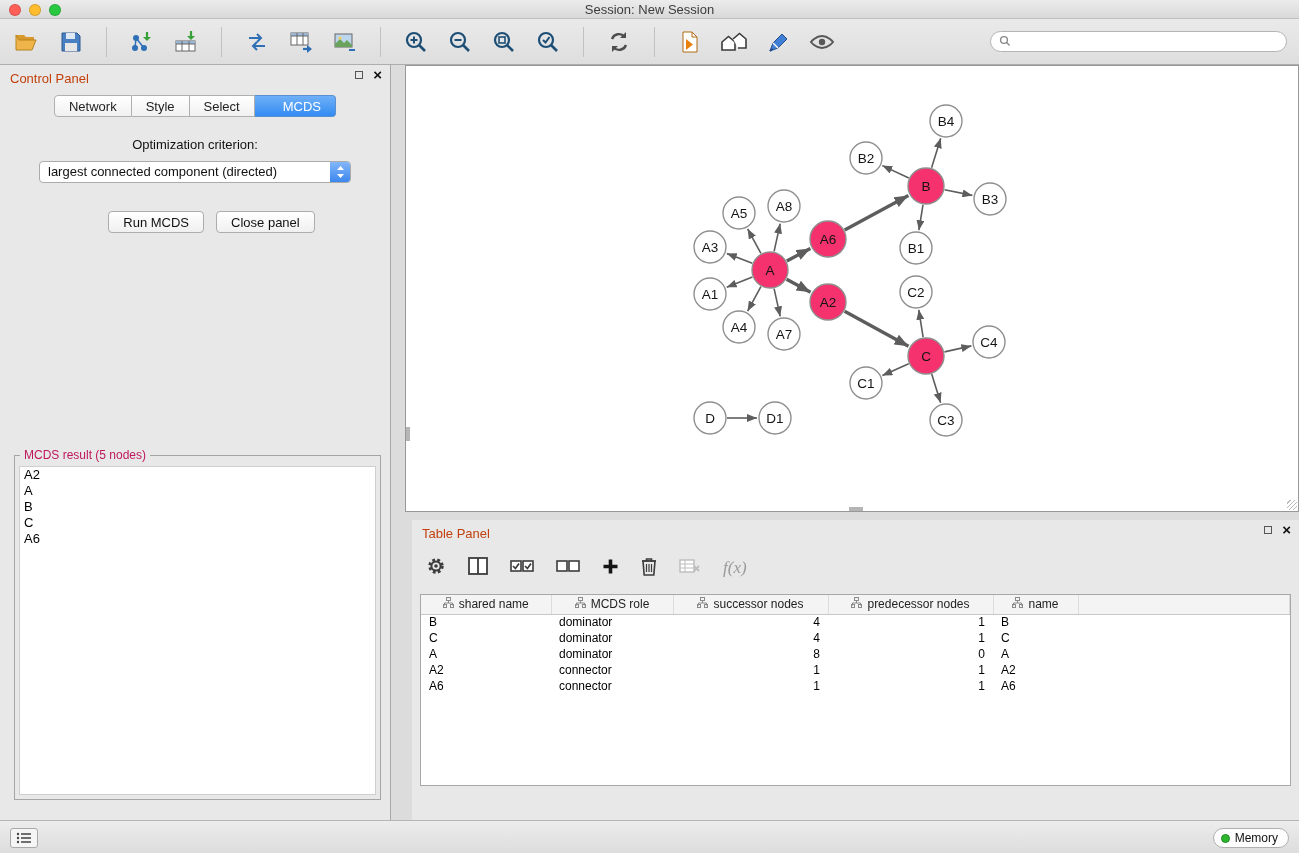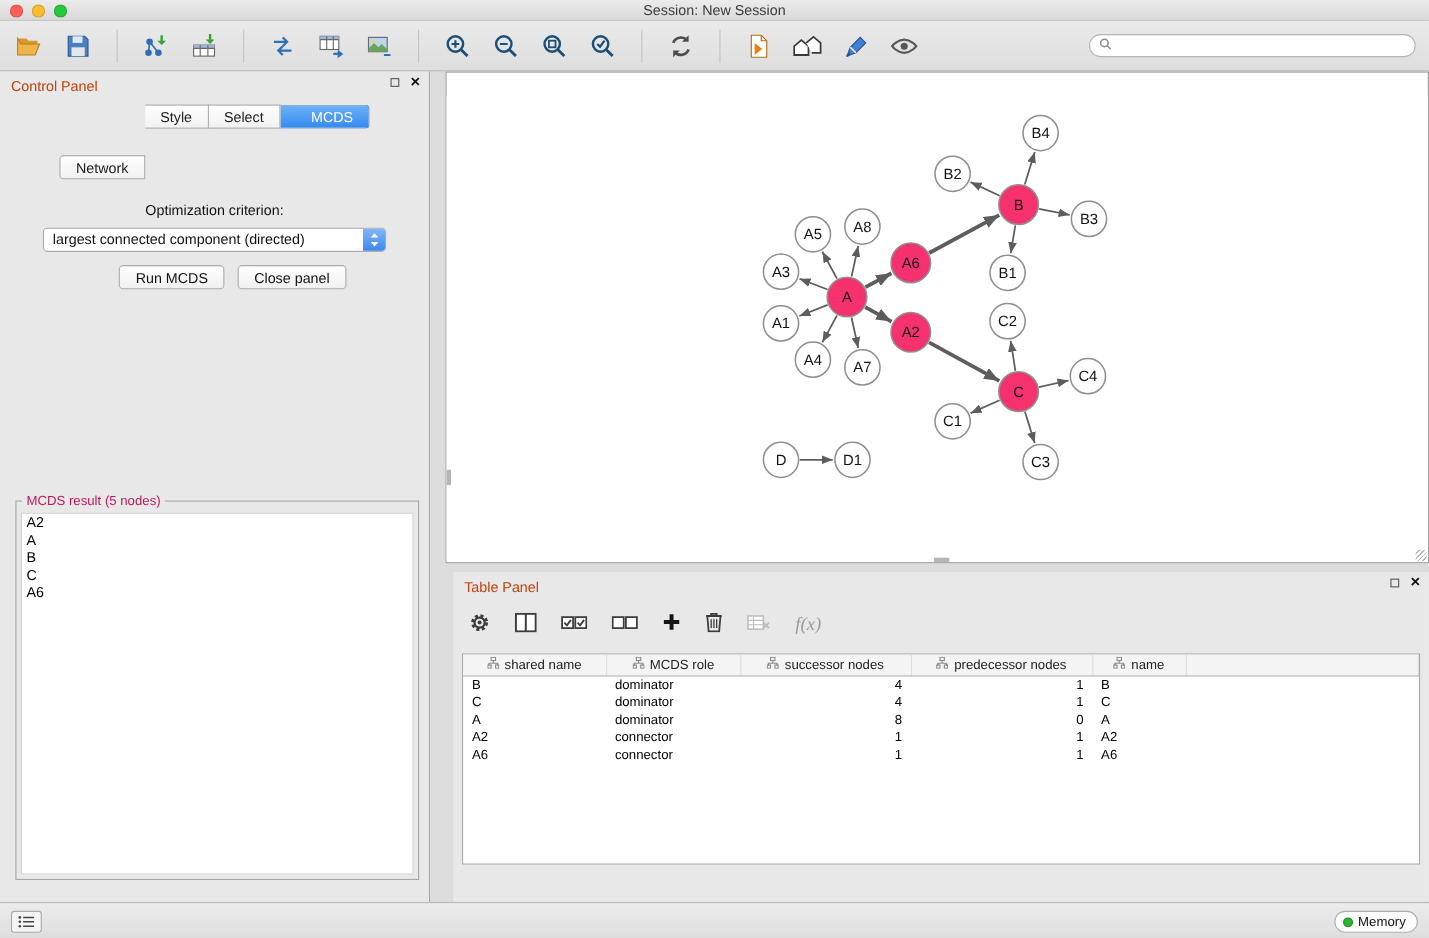--- a/index.html
+++ b/index.html
@@ -28,30 +28,30 @@
     background:#e8e8e8; border-right:1px solid #a7a7a7; }
   .panel-head { position:relative; height:26px; }
   .panel-head .panel-title { position:absolute; left:10px; top:6px; font-size:13px; color:#c2410c; }
   .win-ctrls { position:absolute; right:8px; top:5px; display:flex; gap:10px; align-items:center; }
   .float-box { width:8px; height:8px; border:1.5px solid #555; display:inline-block; }
   .close-x { font-weight:bold; font-size:15px; line-height:10px; color:#111; }
 
   .cp-tabs { display:flex; justify-content:center; margin-top:4px; }
   .cp-tabs .tab { font-family:inherit; font-size:13px; height:22px; padding:0 14px; border:1px solid #b0b0b0;
     background:linear-gradient(#ffffff,#f1f1f1); color:#222; border-left-width:0; cursor:default; }
-  .cp-tabs .tab:first-child { border-left-width:1px; border-radius:4px 0 0 4px;margin-top:46px; }
+  .cp-tabs .tab:first-child { border-left-width:1px; border-radius:4px 0 0 4px; }
   .cp-tabs .tab:last-child { border-radius:0 4px 4px 0;padding-left:28px; }
   .cp-tabs .tab.active { background:linear-gradient(#6fb0f8,#338bf2); color:#fff; border-color:#5a8fd0; }
 
   .opt-label { text-align:center; margin-top:20px; font-size:13px; color:#111; }
   .dropdown { position:relative; width:312px; height:22px; margin:9px auto 0; background:#fff;
     border:1px solid #ababab; border-radius:4px; font-size:13px; line-height:20px; padding-left:8px; color:#111; }
   .dd-stepper { position:absolute; right:0; top:0; bottom:0; width:20px;
     background:linear-gradient(#83b6f9,#3c87ee); border-radius:0 3px 3px 0; display:flex; align-items:center; justify-content:center; }
-  .cp-buttons { display:flex; justify-content:center; gap:12px; margin-top:12px;padding-left:33px; }
+  .cp-buttons { display:flex; justify-content:center; gap:12px; margin-top:28px;padding-left:33px; }
   .btn { font-family:inherit; font-size:13px; height:22px; padding:0 14px; border:1px solid #adadad;
     border-radius:4px; background:linear-gradient(#ffffff,#f0f0f0); color:#111; }
 
   .result-group { position:absolute; left:14px; right:9px; top:390px; bottom:20px; border:1px solid #a5a5a5; }
   .result-legend { position:absolute; top:-8px; left:5px; background:#e8e8e8; padding:0 4px; font-size:12px; color:#be185d; }
   .result-list { position:absolute; left:4px; right:4px; top:10px; bottom:4px; background:#fff; border:1px solid #cfcfcf; overflow:hidden; }
   .list-item { font-size:13px; line-height:16px; padding-left:4px; color:#000; }
 
   
   .workspace { position:absolute; left:391px; top:65px; right:0; bottom:33px; background:#dcdcdc; }

